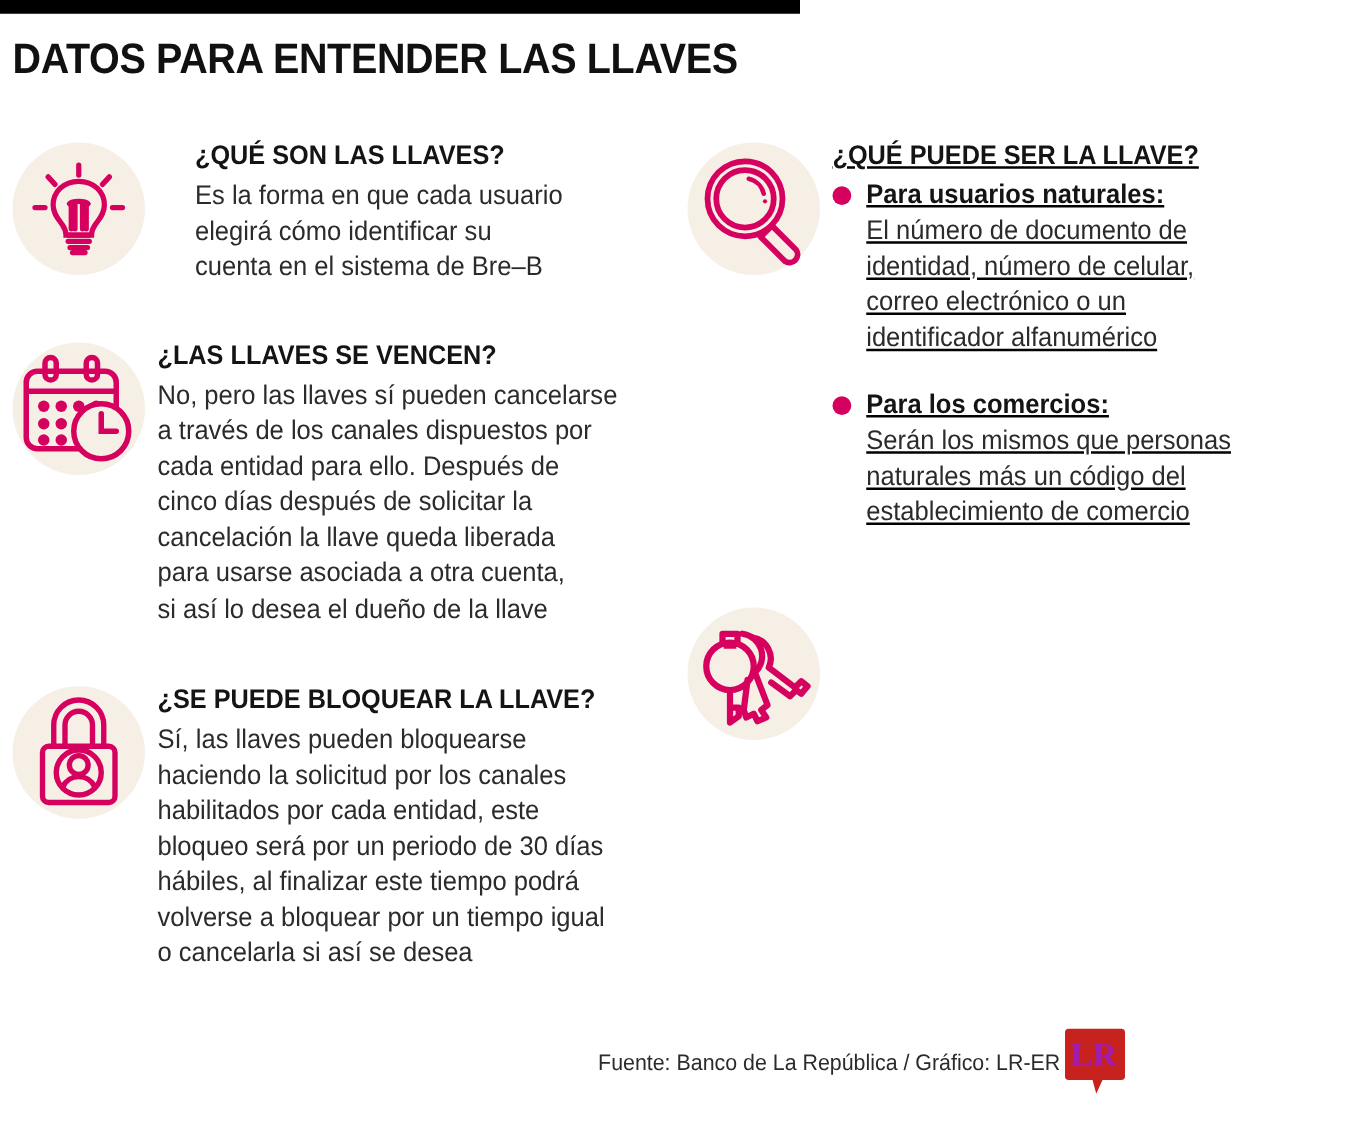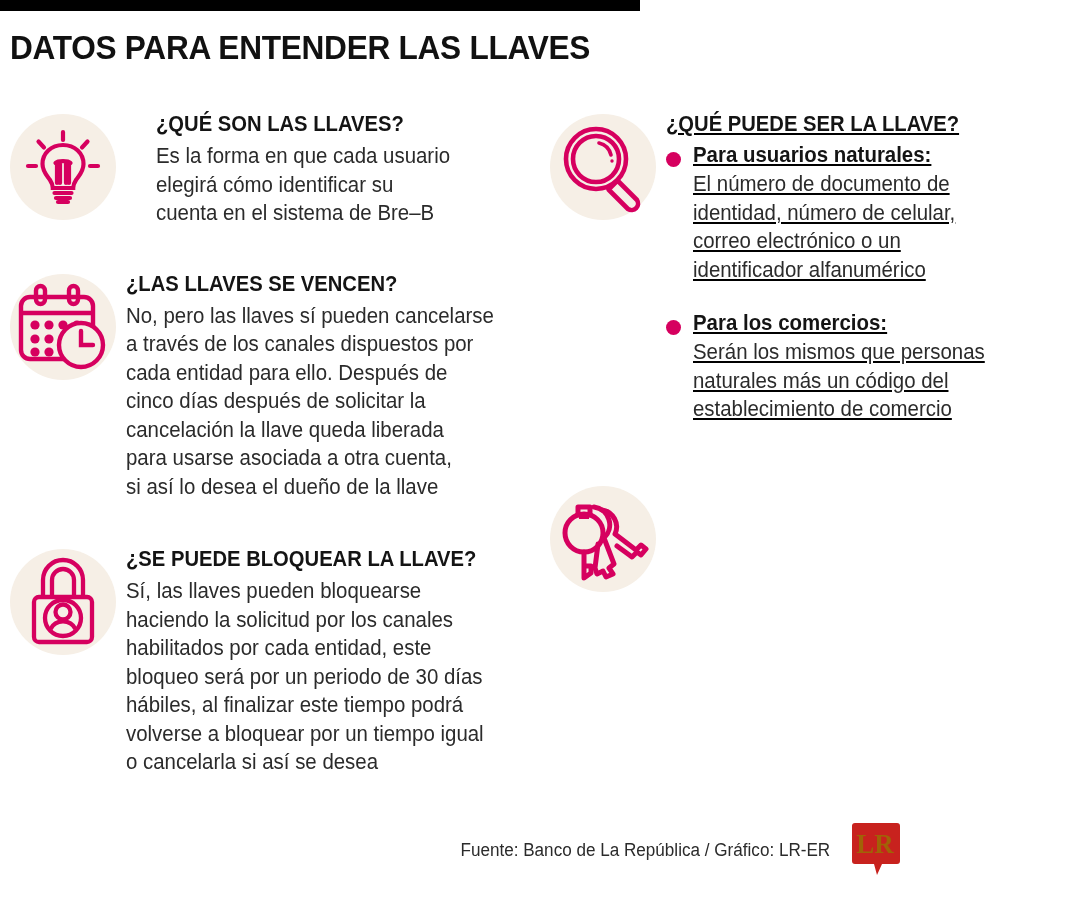--- a/index.html
+++ b/index.html
@@ -109,21 +109,21 @@
     color: #2b2b2b;
     transform: scaleX(0.95);
     transform-origin: left top;
     white-space: pre-line;
   }
 
   
   .bullet-group { margin-top: 4px; }
   .bullet-row {
     display: flex;
-    align-items: center;
+    align-items: flex-start;
     margin-top: 2px;
   }
   .bullet-dot {
     flex: 0 0 auto;
     width: 15px;
     height: 15px;
     border-radius: 50%;
     background: #d6005f;
     margin-top: 7px;
     margin-right: 12px;
@@ -149,21 +149,20 @@
     margin-top: 1px;
   }
 
   
   .footer {
     position: absolute;
     right: 16px;
     bottom: 22px;
     display: flex;
     align-items: center;
-    gap: 18px;
   }
   .footer-source {
     font-family: "Liberation Sans Narrow", "Liberation Sans", sans-serif;
     font-size: 18px;
     color: #2b2b2b;
     transform: scaleX(0.95);
     transform-origin: right center;
     white-space: nowrap;
   }
   .lr-logo {
@@ -175,21 +174,21 @@
 
   .lr-text {
     position: absolute;
     left: 0;
     top: 7px;
     width: 54px;
     text-align: center;
     font-family: "Liberation Serif", serif;
     font-weight: 700;
     font-size: 27px;
-    color: #a16207;
+    color: #a21caf;
     letter-spacing: 0px;
   }
 </style>
 </head>
 <body>
 
 <div class="page">
 
   <div class="top-bar"></div>
 

